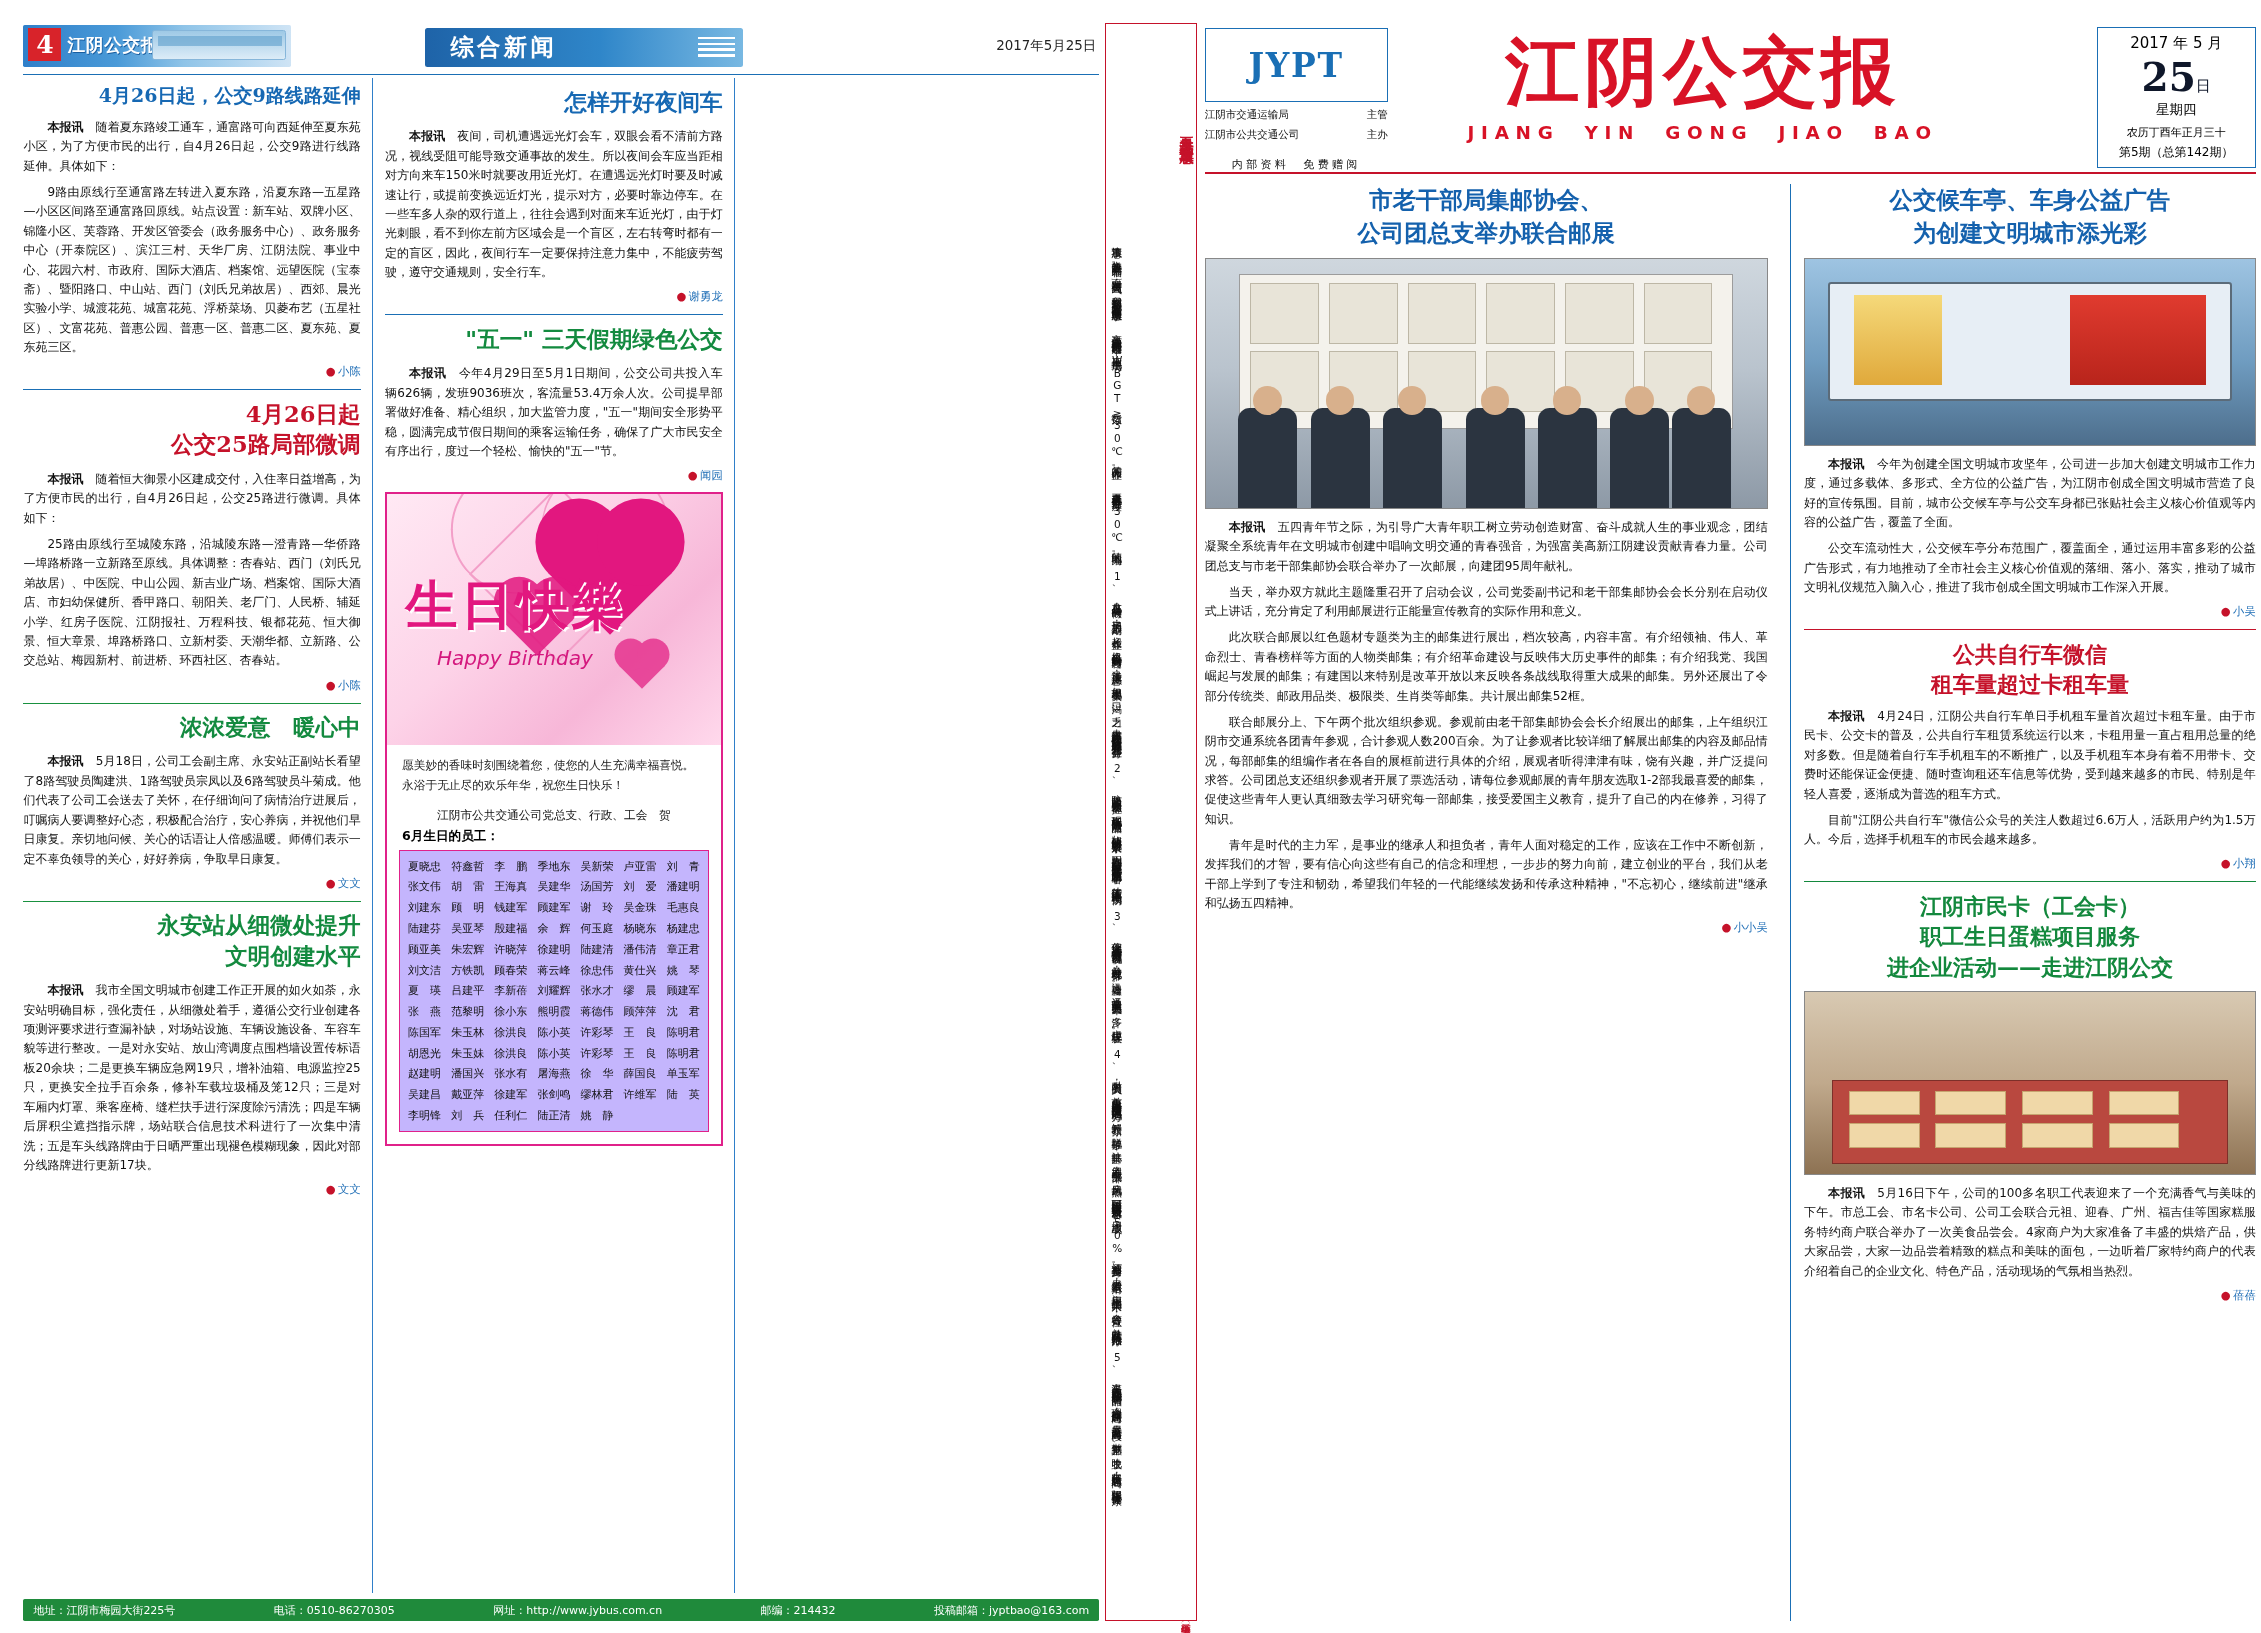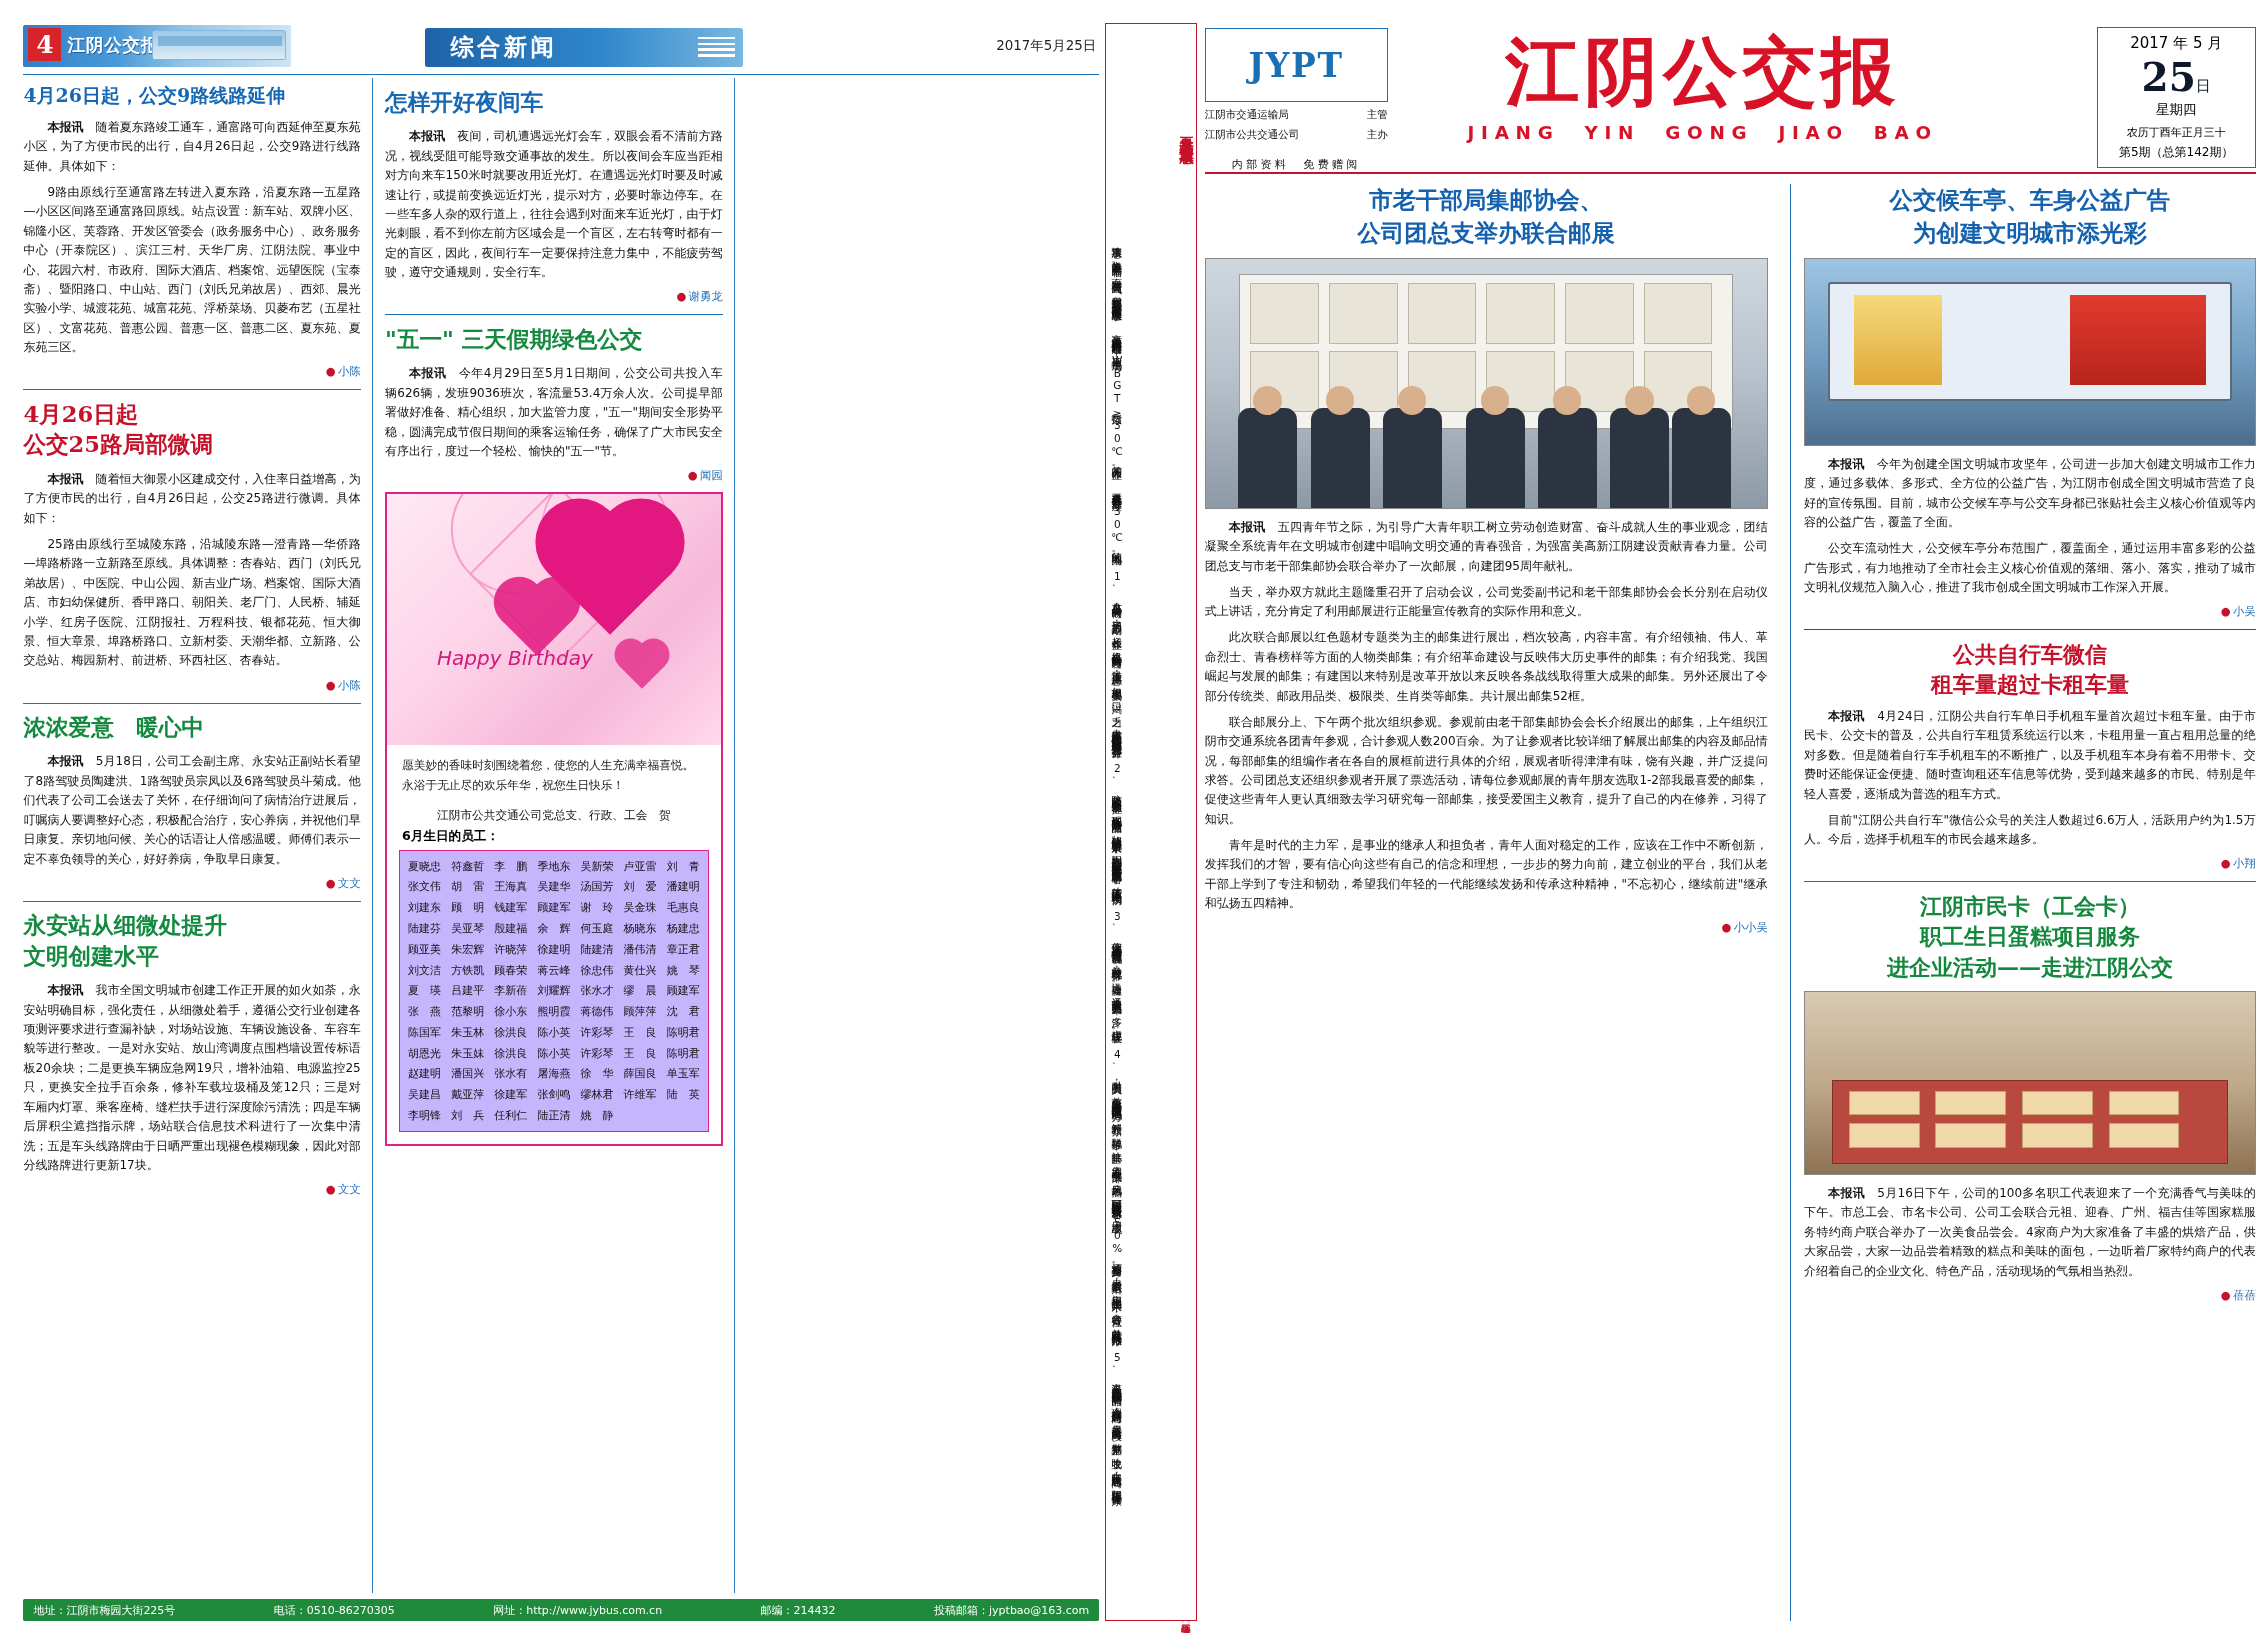--- a/index.html
+++ b/index.html
@@ -40,21 +40,21 @@
   .l-section .bars i{display:block;height:2.5px;background:#fff;margin-bottom:3.3px;}
   .l-date { position:absolute; right:3.3px; top:13.4px; font-size:13.4px; color:#222; }
 
   
   .l-body { position:absolute; left:0; top:55px; right:0; bottom:28.5px; display:flex; gap:0; }
   .col { position:relative; }
   .col1 { width:350px; padding-right:11.7px; border-right:0.8px solid #2f7fc9; }
   .col2 { width:362px; padding:0 11.7px; border-right:0.8px solid #2f7fc9; }
   .col3 { width:364px; padding-left:11.7px; }
 
-  .headline { text-align:left; font-weight:bold; color:#1a6fb5;
+  .headline { text-align:right; font-weight:bold; color:#1a6fb5;
     font-family:"DejaVu Serif","Liberation Serif",serif; }
   .hl-blue { color:#1668b3; }
   .hl-green { color:#138a3f; }
   .hl-red { color:#c5122a; }
   .hl1 { font-size:19px; margin:5px 0 8.4px; }
   .hl2 { font-size:22.6px; line-height:1.35; margin:8.4px 0 10px; }
   .rule-top { border-top:1.7px solid #1a6fb5; margin:10px 0 0; }
   .rule-green { border-top:1.7px solid #19913f; margin:10px 0 0; }
 
   p.body { font-size:12px; line-height:1.62; text-align:justify; color:#111; margin:0 0 6.7px;
@@ -216,20 +216,21 @@
         <div class="headline hl-green hl2">"五一" 三天假期绿色公交</div>
         <p class="body"><span class="lead">本报讯</span>　<span>今年4月29日至5月1日期间，公交公司共投入车辆626辆，发班9036班次，客流量53.4万余人次。公司提早部署做好准备、精心组织，加大监管力度，"五一"期间安全形势平稳，圆满完成节假日期间的乘客运输任务，确保了广大市民安全有序出行，度过一个轻松、愉快的"五一"节。</span></p>
         <div class="sign"><span class="dot">●</span><span>闻园</span></div>
 
         <div class="poster">
           <div class="poster-top">
             <div class="heart-outline"></div>
             <div class="heart h1"></div>
             <div class="heart h2"></div>
             <div class="heart h3"></div>
+            <div class="poster-cn">生日快樂</div>
             <div class="poster-en">Happy Birthday</div>
           </div>
           <div class="poster-msg">愿美妙的香味时刻围绕着您，使您的人生充满幸福喜悦。永浴于无止尽的欢乐年华，祝您生日快乐！</div>
           <div class="poster-sign">江阴市公共交通公司党总支、行政、工会　贺</div>
           <div class="poster-month">6月生日的员工：</div>
           <div class="names">
             <table>
                   <tbody id="names-body">
                     <tr>
                       <td>夏晓忠</td>

